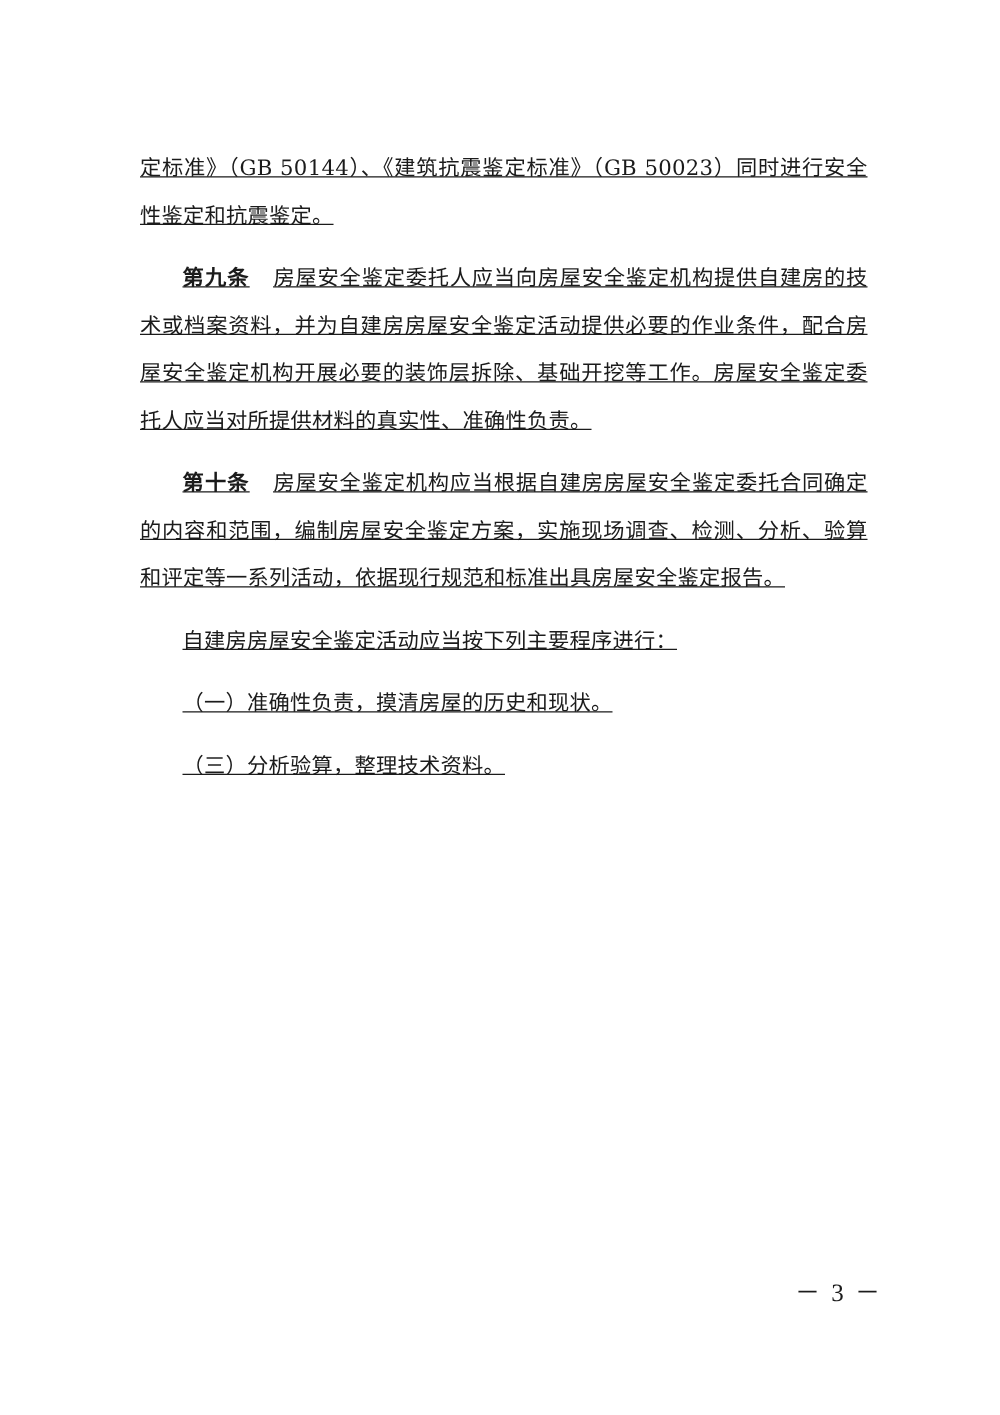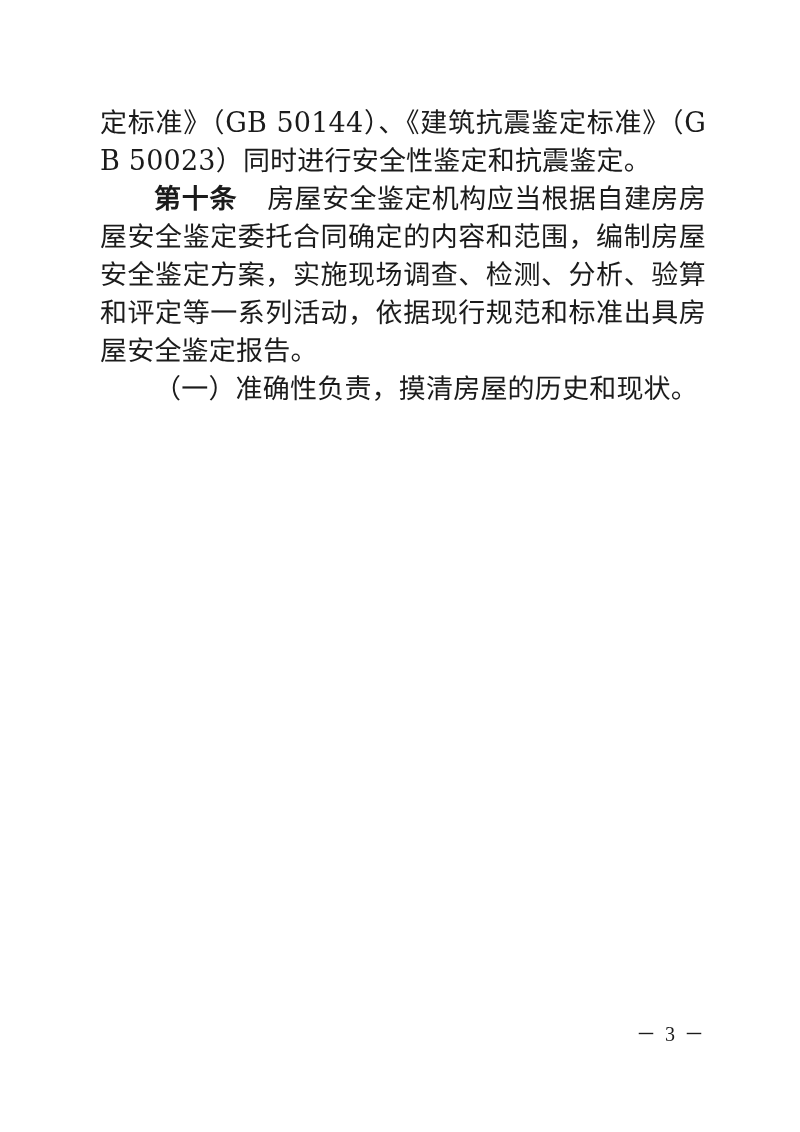--- a/index.html
+++ b/index.html
@@ -20,29 +20,30 @@
 
   .text-block {
     position: absolute;
     left: 100px;
     top: 104px;
     width: 606px;
   }
 
   
   .para {
-    margin: 0;
+    margin: 12px;
     font-family: "DejaVu Serif", "Liberation Serif", serif;
-    font-size: 27px;
+    font-size: 17px;
     line-height: 38px;
     color: #1b1b1b;
     text-align: justify;
     text-justify: inter-character;
     letter-spacing: 0.2px;
     word-break: break-all;
+    text-decoration: underline;
     -webkit-font-smoothing: antialiased;
   }
 
   
   .para.indent {
     text-indent: 2em;
   }
 
   
   .para.flush {
@@ -77,25 +78,28 @@
 <body>
 
 <div class="page">
 
   <div class="text-block">
 
     <p class="para flush">定标准》（GB 50144）、《建筑抗震鉴定标准》（GB 50023）同时进行安全性鉴定和抗震鉴定。</p>
 
 
 
+    <p class="para indent"><span class="article-no">第九条</span><span class="gap"></span><span>房屋安全鉴定委托人应当向房屋安全鉴定机构提供自建房的技术或档案资料，并为自建房房屋安全鉴定活动提供必要的作业条件，配合房屋安全鉴定机构开展必要的装饰层拆除、基础开挖等工作。房屋安全鉴定委托人应当对所提供材料的真实性、准确性负责。</span></p>
 
     <p class="para indent"><span class="article-no">第十条</span><span class="gap"></span><span>房屋安全鉴定机构应当根据自建房房屋安全鉴定委托合同确定的内容和范围，编制房屋安全鉴定方案，实施现场调查、检测、分析、验算和评定等一系列活动，依据现行规范和标准出具房屋安全鉴定报告。</span></p>
 
+    <p class="para indent">自建房房屋安全鉴定活动应当按下列主要程序进行：</p>
 
     <p class="para indent">（一）准确性负责，摸清房屋的历史和现状。</p>
 
 
+    <p class="para indent">（三）分析验算，整理技术资料。</p>
 
   </div>
 
   <div class="page-number">－ 3 －</div>
 
 </div>
 
 </body></html>

